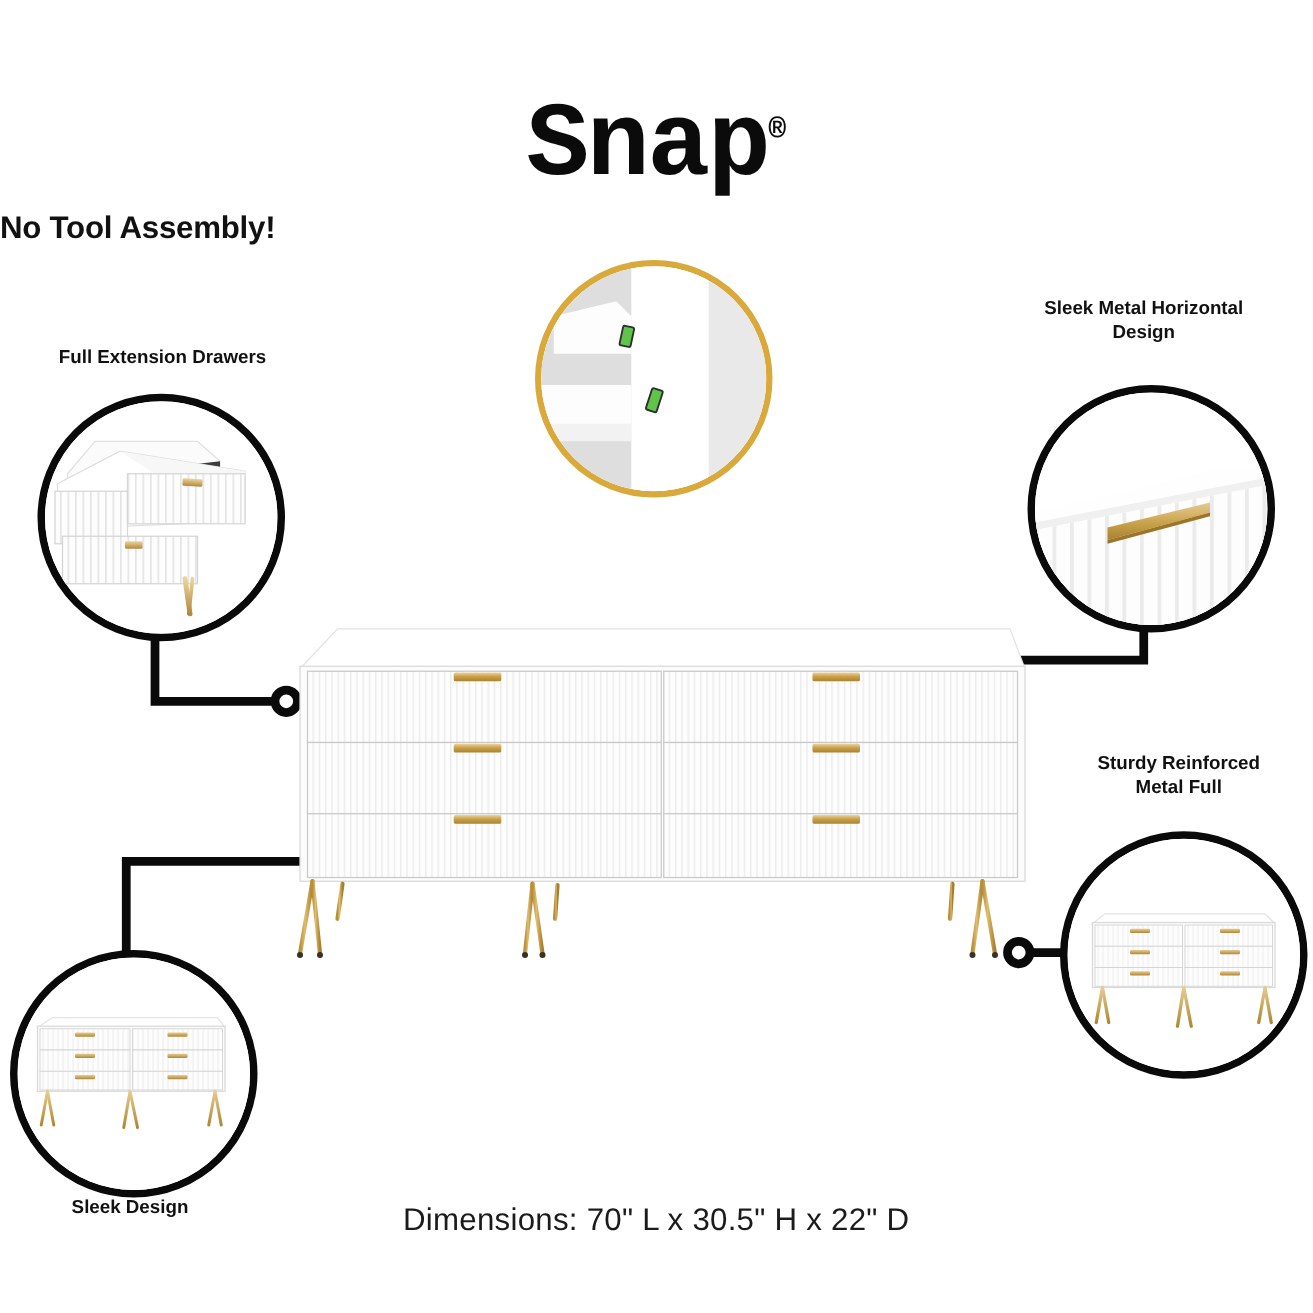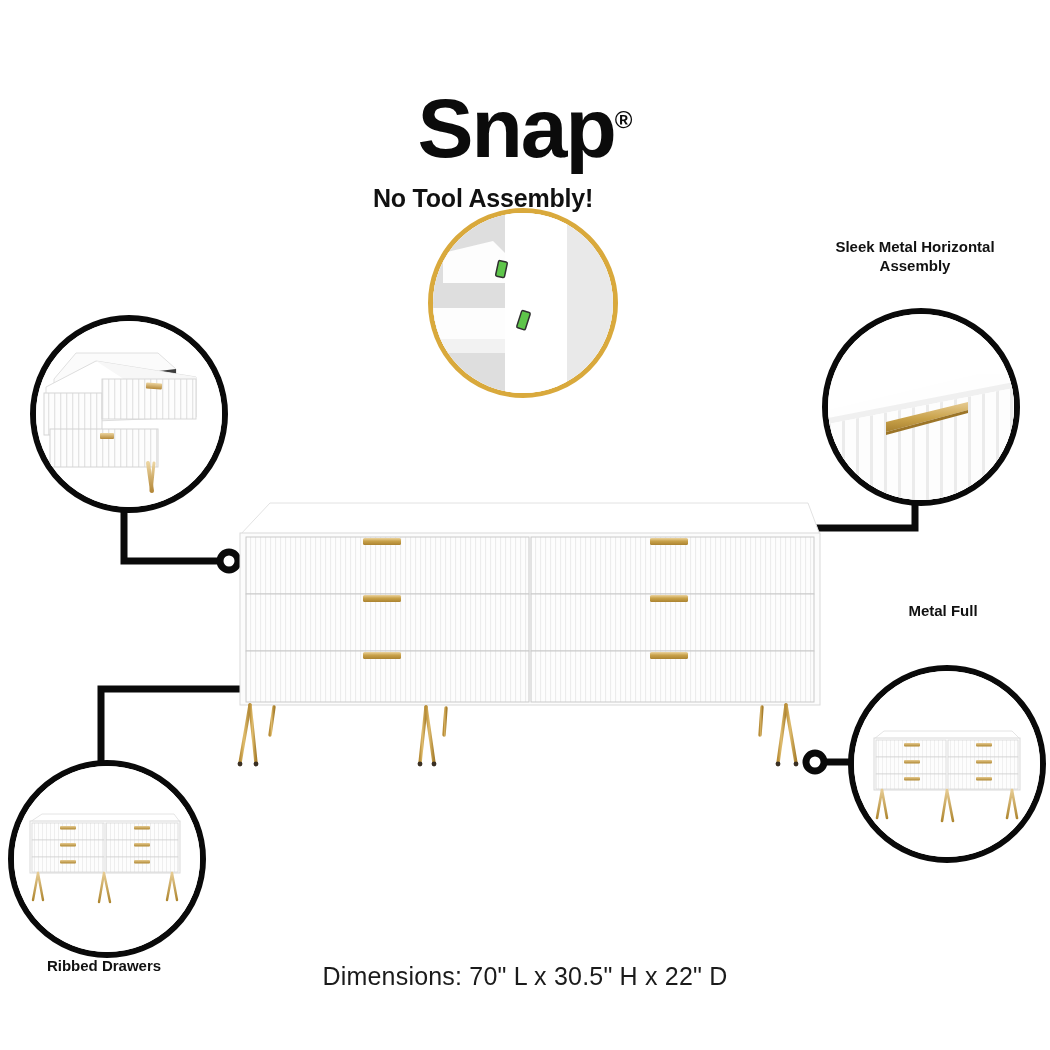--- a/index.html
+++ b/index.html
@@ -8,27 +8,28 @@
     background:#ffffff;
     font-family:"Liberation Sans", sans-serif;
     color:#111111;
     overflow:hidden;
     position:relative;
   }
   #stage{position:absolute;left:0;top:0;width:1050px;height:1050px;}
 
   
   .brand{
-    position:absolute;left:0;top:86px;width:1050px;text-align:center;
+    position:absolute;left:0;top:76px;width:1050px;text-align:center;
     font-size:84px;font-weight:700;letter-spacing:-2px;line-height:1;
     color:#0b0b0b;
+    font-family:Liberation Mono, monospace;
   }
   .brand .reg{font-size:24px;vertical-align:super;font-weight:700;letter-spacing:0;}
   .tagline{
-    position:absolute;left:0;top:184px;width:966px;text-align:center;
+    position:absolute;left:0;top:168px;width:966px;text-align:left;
     font-size:25px;font-weight:700;color:#111;letter-spacing:-0.2px;
   }
 
   
   .label{position:absolute;font-size:15px;font-weight:700;line-height:1.25;color:#111;text-align:center;}
   #label-full-extension{left:5px;top:277px;width:250px;}
   #label-handles{left:790px;top:238px;width:250px;}
   #label-legs{left:838px;top:602px;width:210px;}
   #label-ribbed{left:4px;top:957px;width:200px;}
   .dims{
@@ -168,20 +169,21 @@
         <rect x="14" y="108" width="108" height="38" fill="url(#rib2)" stroke="#d4d4d4"></rect>
 
         <rect x="110" y="62" width="16" height="6" rx="1" fill="url(#g2)" transform="rotate(4 118 65)"></rect>
         <rect x="64" y="112" width="14" height="6" rx="1" fill="url(#g2)"></rect>
 
         <path d="M112 142 L116 170" stroke="url(#g2)" stroke-width="4" stroke-linecap="round" fill="none"></path>
         <path d="M118 142 L115 170" stroke="url(#g2)" stroke-width="3" stroke-linecap="round" fill="none"></path>
       </svg>
     </div>
   </div>
+  <div class="label" id="label-full-extension">Full Extension Drawers</div>
 
   <div class="bubble gold" id="bubble-snap">
     <div class="bubble-inner">
       <svg width="180" height="180" viewBox="0 0 180 180">
         <rect width="180" height="180" fill="#f7f7f7"></rect>
 
         <rect x="72" y="0" width="62" height="180" fill="#ffffff"></rect>
         <rect x="134" y="0" width="46" height="180" fill="#e9e9e9"></rect>
         <rect x="0" y="0" width="72" height="180" fill="#dedede"></rect>
 
@@ -217,21 +219,21 @@
 
         <polygon points="0,110 186,74 186,186 0,186" fill="url(#rib3)"></polygon>
 
         <polygon points="58,108 140,88 140,96 58,118" fill="url(#g3)"></polygon>
         <polygon points="58,118 140,96 140,99 58,121" fill="#9c7528"></polygon>
       </svg>
     </div>
   </div>
   <div class="label" id="label-handles">
     <div>Sleek Metal Horizontal</div>
-    <div>Assembly</div>
+    <div>Design</div>
   </div>
 
   <div class="bubble dark" id="bubble-ribbed">
     <div class="bubble-inner">
       <svg width="186" height="186" viewBox="0 0 186 186">
         <defs>
           <linearGradient id="g4" x1="0" y1="0" x2="0" y2="1">
             <stop offset="0%" stop-color="#e6cb92"></stop>
               <stop offset="100%" stop-color="#b08832"></stop>
           </linearGradient>
@@ -261,21 +263,21 @@
           <path d="M24 107 L19 134"></path>
             <path d="M24 107 L29 134"></path>
           <path d="M90 107 L85 136"></path>
             <path d="M90 107 L96 136"></path>
           <path d="M158 107 L153 134"></path>
             <path d="M158 107 L163 134"></path>
         </g>
       </svg>
     </div>
   </div>
-  <div class="label" id="label-ribbed">Ribbed Drawers</div>
+  <div class="label" id="label-ribbed">Sleek Design</div>
 
   <div class="bubble dark" id="bubble-legs">
     <div class="bubble-inner">
       <svg width="186" height="186" viewBox="0 0 186 186">
         <defs>
           <linearGradient id="g5" x1="0" y1="0" x2="0" y2="1">
             <stop offset="0%" stop-color="#e6cb92"></stop>
               <stop offset="100%" stop-color="#b08832"></stop>
           </linearGradient>
           <pattern id="rib5" width="4" height="6" patternUnits="userSpaceOnUse">
@@ -305,18 +307,19 @@
             <path d="M28 119 L33 147"></path>
           <path d="M93 119 L88 150"></path>
             <path d="M93 119 L99 150"></path>
           <path d="M158 119 L153 147"></path>
             <path d="M158 119 L163 147"></path>
         </g>
       </svg>
     </div>
   </div>
   <div class="label" id="label-legs">
+    <div>Sturdy Reinforced</div>
     <div>Metal Full</div>
   </div>
 
   <div class="dims">Dimensions: 70" L x 30.5" H x 22" D</div>
 
 </div>
 
 </body></html>

